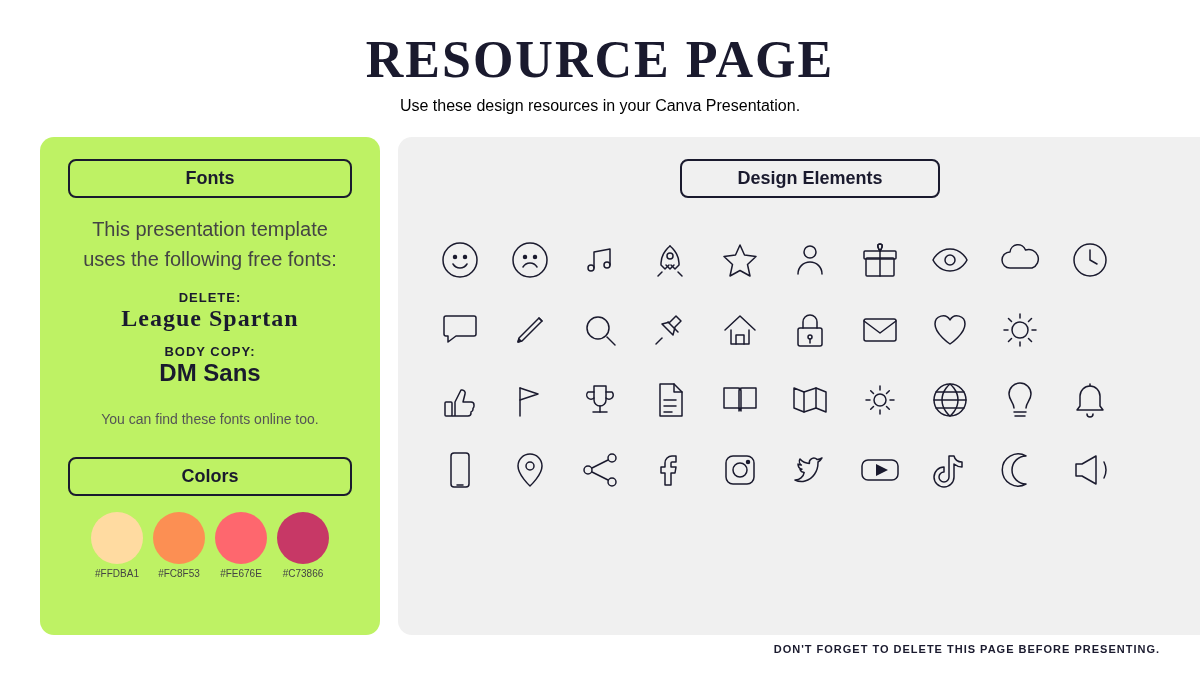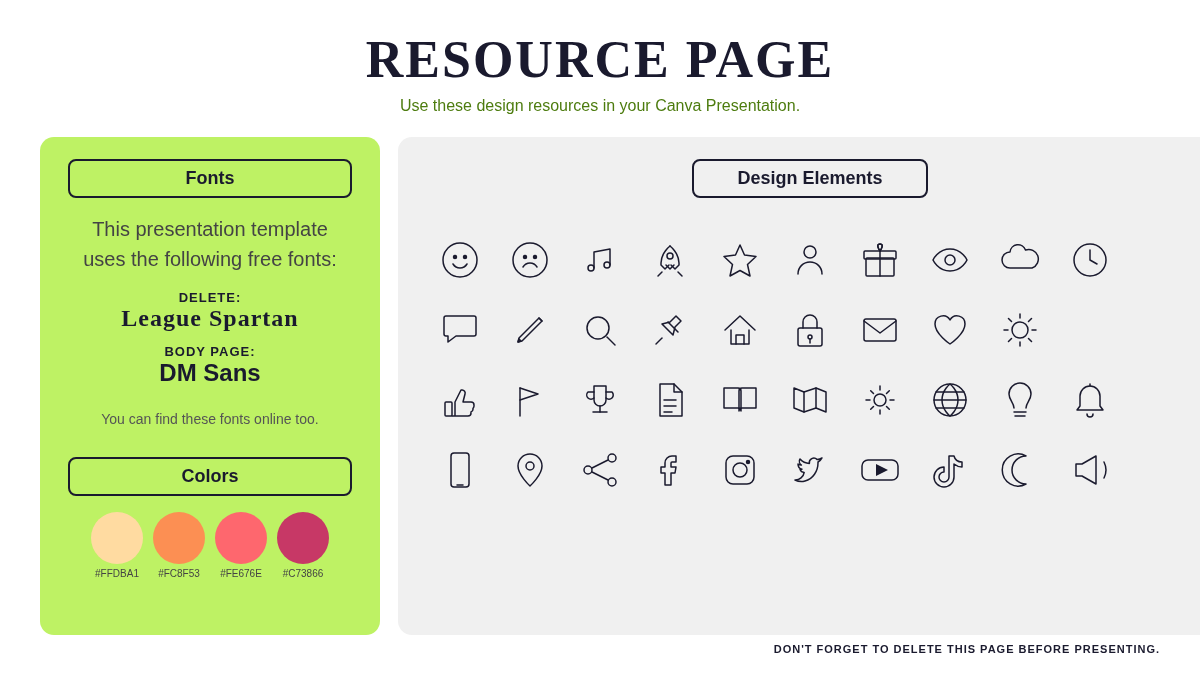--- a/index.html
+++ b/index.html
@@ -20,21 +20,21 @@
       font-weight: 900;
       letter-spacing: 2px;
       color: #1a1a2e;
       font-family: 'Georgia', serif;
       text-transform: uppercase;
       margin-bottom: 8px;
     }
 
     .page-subtitle {
       font-size: 16px;
-      color: #4d7c0f;
+      color: #000000;
       margin-bottom: 22px;
     }
 
     .main-content {
       display: flex;
       gap: 18px;
       width: 100%;
       flex: 1;
     }
 
@@ -190,21 +190,21 @@
   <div class="left-panel">
     <div class="section-label">Fonts</div>
     <p class="fonts-description">This presentation template<br>uses the following free fonts:</p>
 
     <div class="font-entry">
       <div class="font-label">DELETE:</div>
       <div class="font-name-title">League Spartan</div>
     </div>
 
     <div class="font-entry">
-      <div class="font-label">BODY PAGE:</div>
+      <div class="font-label">BODY COPY:</div>
       <div class="font-name-body">DM Sans</div>
     </div>
 
     <p class="fonts-note">You can find these fonts online too.</p>
 
     <div class="colors-section">
       <div class="section-label">Colors</div>
       <div class="color-swatches">
         <div class="color-swatch-wrap">
           <div class="color-swatch" style="background:#FFDBA1;"></div>
@@ -220,21 +220,21 @@
         </div>
         <div class="color-swatch-wrap">
           <div class="color-swatch" style="background:#C73866;"></div>
           <span class="color-hex">#C73866</span>
         </div>
       </div>
     </div>
   </div>
 
   <div class="right-panel">
-    <div class="section-label" style="width:236px;">Design Elements</div>
+    <div class="section-label" style="width:260px;">Design Elements</div>
 
     <div class="icons-grid">
 
       <div class="icon-cell">
         <svg viewBox="0 0 44 44">
             <circle cx="22" cy="22" r="17"></circle>
             <path d="M15 26s2.5 4 7 4 7-4 7-4"></path>
             <circle cx="17" cy="19" r="1.5" fill="#1a1a2e"></circle>
             <circle cx="27" cy="19" r="1.5" fill="#1a1a2e"></circle>
           </svg>

